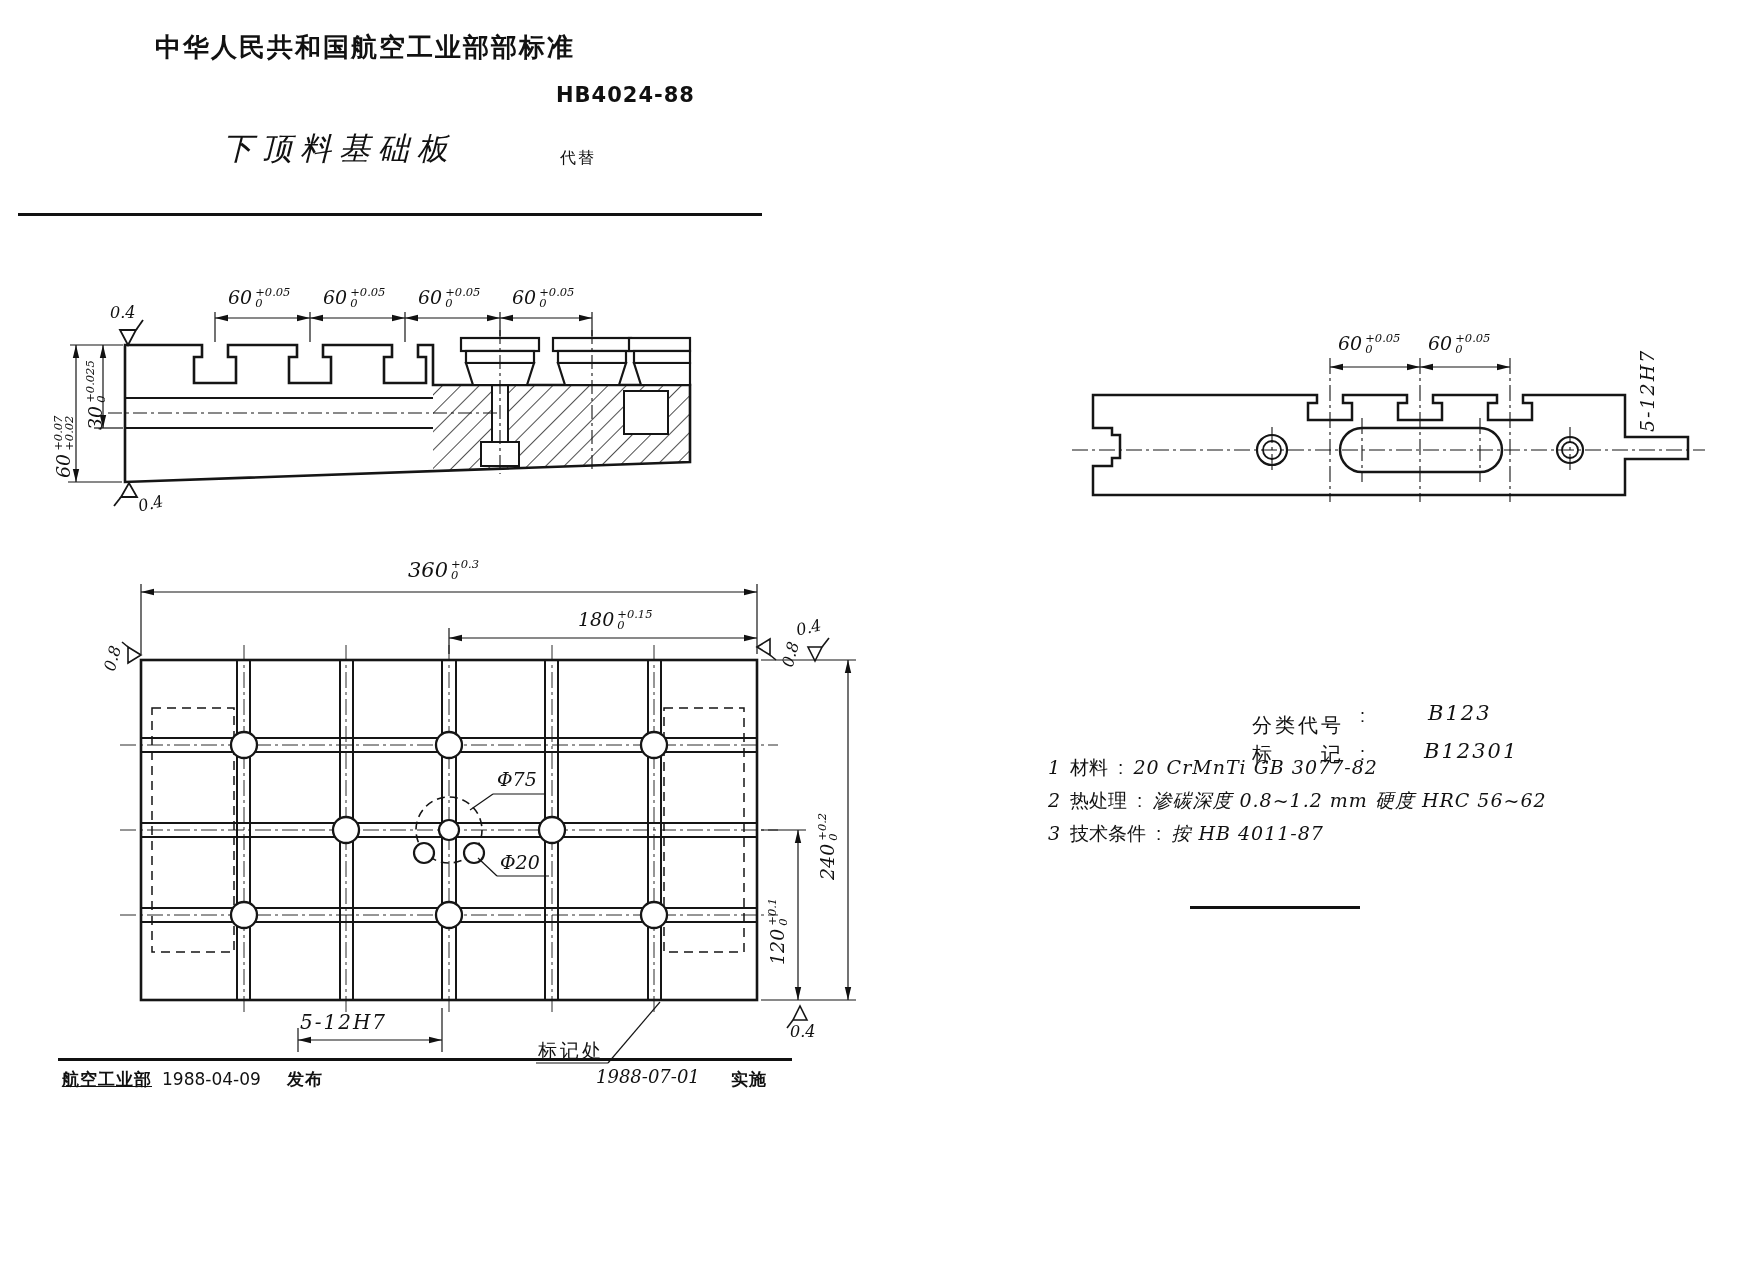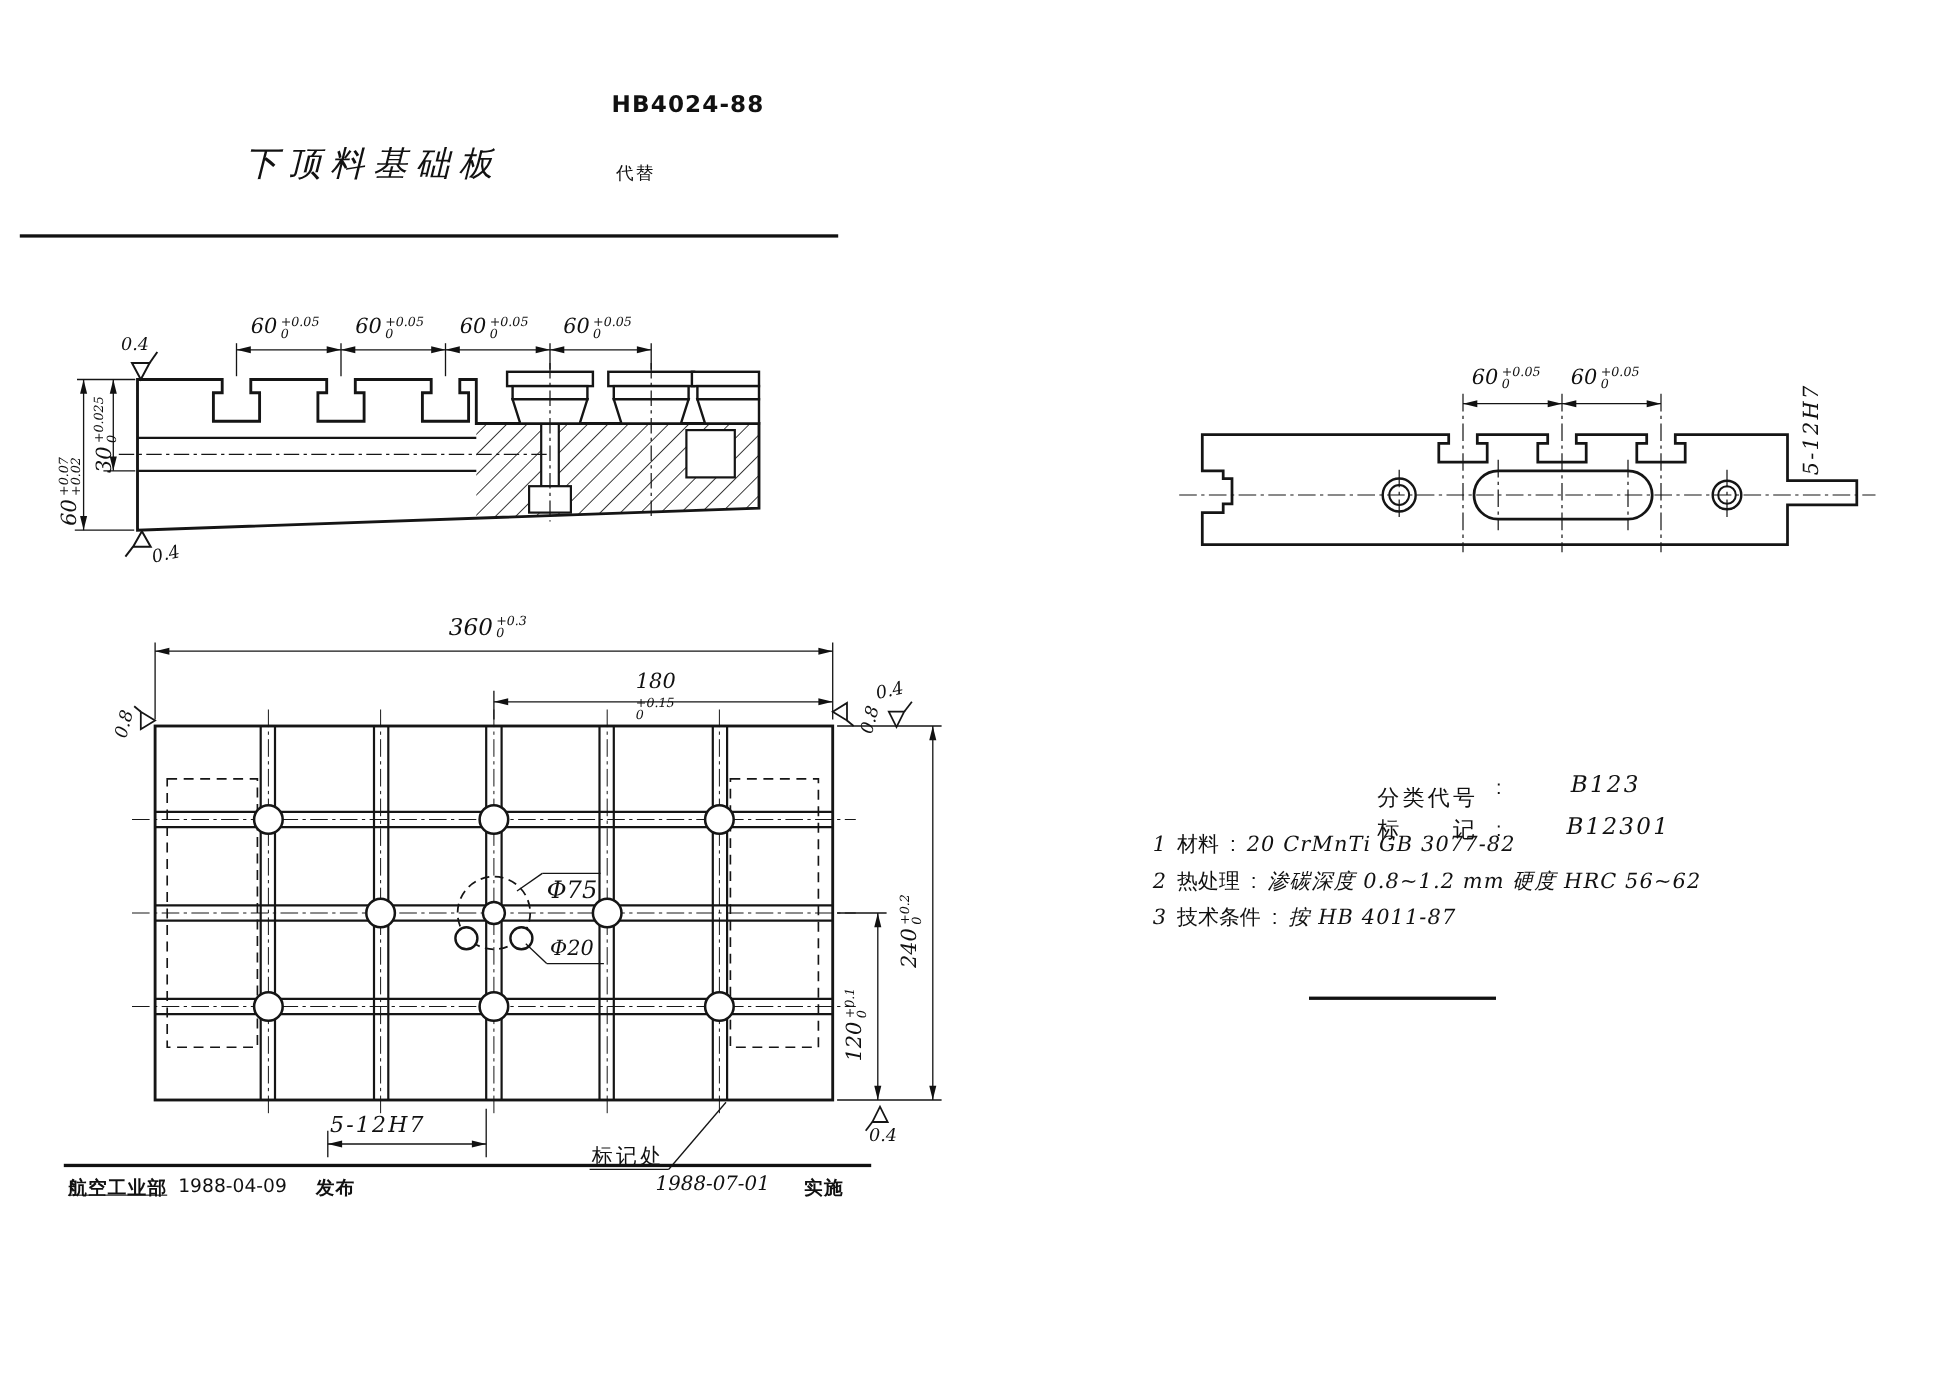--- a/index.html
+++ b/index.html
@@ -217,20 +217,21 @@
         <line x1="1570" y1="427" x2="1570" y2="473"></line>
       </g>
 
       <g stroke-width="1.2">
         <line x1="1330" y1="367" x2="1420" y2="367" marker-start="url(#arr)" marker-end="url(#arr)"></line>
         <line x1="1420" y1="367" x2="1510" y2="367" marker-start="url(#arr)" marker-end="url(#arr)"></line>
       </g>
     </g>
   </svg>
 
+  <div class="abs hdr" style="left:155px;top:30px;">中华人民共和国航空工业部部标准</div>
   <div class="abs stdno" style="left:556px;top:83px;">HB4024-88</div>
   <div class="abs title hw" style="left:222px;top:128px;font-family:Liberation Serif, serif;">下顶料基础板</div>
   <div class="abs small" style="left:560px;top:148px;">代替</div>
   <div class="rule" style="left:18px;top:213px;width:744px;height:3px;"></div>
 
   <div class="dim" style="left:228px;top:286px;">
     <span>60</span>
     <span class="tol">
         <i>+0.05</i>
         <i>0</i>
@@ -274,21 +275,21 @@
       </span>
   </div>
 
   <div class="dim" style="left:408px;top:558px;font-size:21px;">
     <span>360</span>
     <span class="tol">
         <i>+0.3</i>
         <i>0</i>
       </span>
   </div>
-  <div class="dim" style="left:578px;top:608px;flex-direction:column;">
+  <div class="dim" style="left:578px;top:608px;">
     <span>180</span>
     <span class="tol">
         <i>+0.15</i>
         <i>0</i>
       </span>
   </div>
   <div class="fin" style="left:100px;top:668px;transform:rotate(-75deg);transform-origin:0 0;">0.8</div>
   <div class="fin" style="left:778px;top:664px;transform:rotate(-75deg);transform-origin:0 0;">0.8</div>
   <div class="fin" style="left:796px;top:618px;transform:rotate(-12deg);">0.4</div>
   <div class="dim rot" style="left:816px;top:880px;">
@@ -298,21 +299,21 @@
         <i>0</i>
       </span>
   </div>
   <div class="dim rot" style="left:766px;top:965px;">
     <span>120</span>
     <span class="tol">
         <i>+0.1</i>
         <i>0</i>
       </span>
   </div>
-  <div class="abs hw" style="left:497px;top:768px;font-size:22px;margin-top:29px;">Φ75</div>
+  <div class="abs hw" style="left:497px;top:768px;font-size:19px;">Φ75</div>
   <div class="abs hw" style="left:500px;top:851px;font-size:19px;font-style:italic;">Φ20</div>
   <div class="abs hw" style="left:300px;top:1010px;font-size:20px;letter-spacing:2px;">5-12H7</div>
   <div class="abs" style="left:538px;top:1038px;font-size:19px;letter-spacing:3px;">标记处</div>
   <div class="fin" style="left:790px;top:1022px;">0.4</div>
 
   <div class="dim" style="left:1338px;top:332px;">
     <span>60</span>
     <span class="tol">
         <i>+0.05</i>
         <i>0</i>

